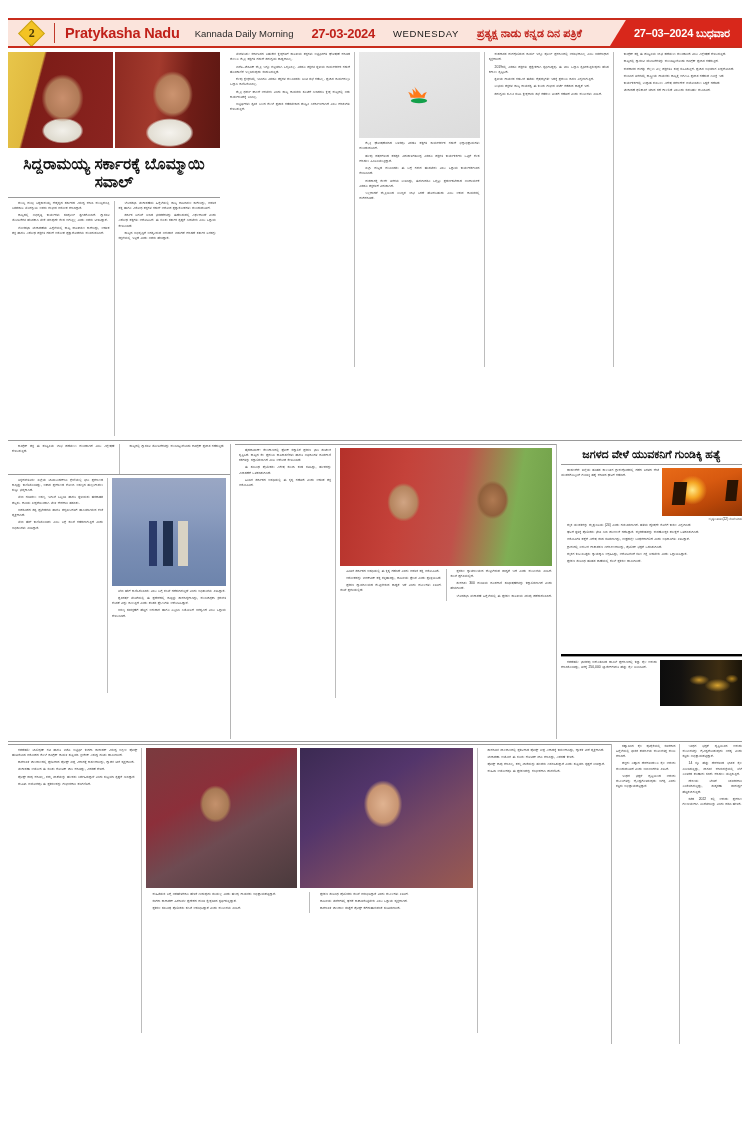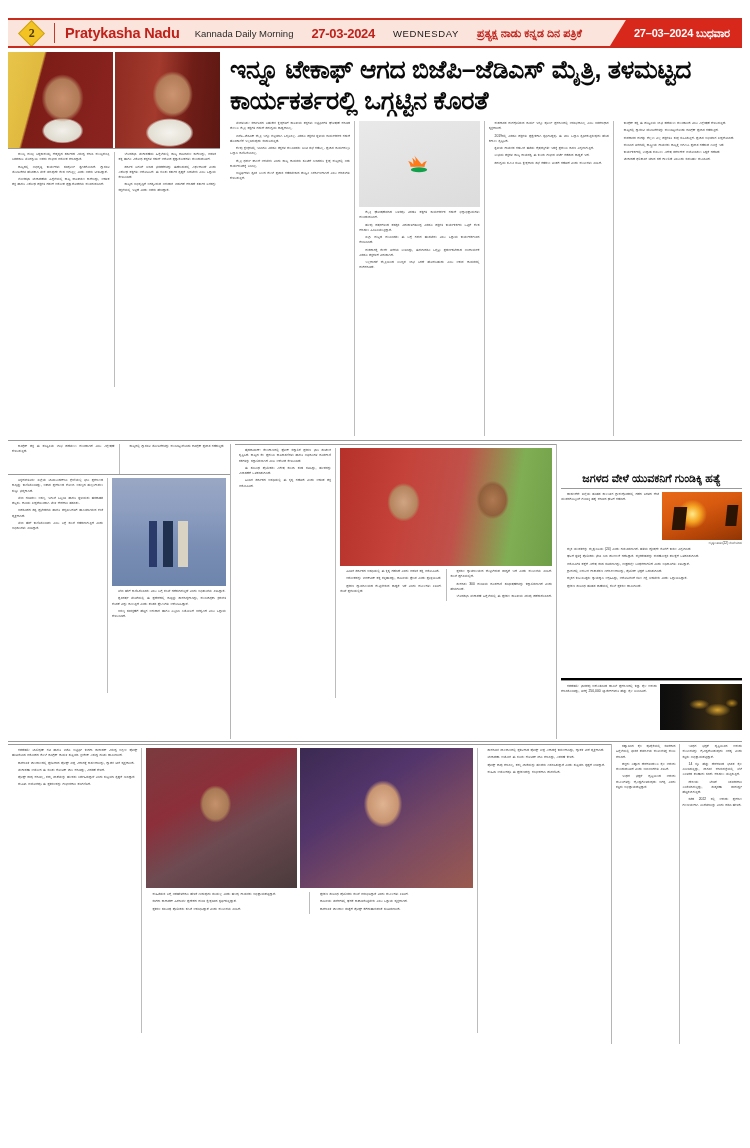--- a/index.html
+++ b/index.html
@@ -111,21 +111,21 @@
   .cols > .c { padding: 0 4px; }
   .cols > .sep { width: 1px; background: #bcbcbc; flex: 0 0 1px; }
 
   
   .sec-head {
     font-size: 13.5px; font-weight: bold; text-align: center;
     color: #0a0a0a; line-height: 1.2; padding: 5px 2px 4px 2px;
   }
   .sec-head-sm {
     font-size: 11px; font-weight: bold; text-align: center;
-    color: #0a0a0a; line-height: 1.2; padding: 4px 2px 3px 2px; margin-top: 24px;
+    color: #0a0a0a; line-height: 1.2; padding: 4px 2px 3px 2px;
   }
   .sec-head-lg {
     font-size: 18px; font-weight: bold; text-align: center;
     color: #0a0a0a; line-height: 1.2; padding: 6px 2px 5px 2px;
   }
 
   
   .ph-sidda {
     background:
       radial-gradient(ellipse 30px 34px at 52% 48%, #c98f6d 0%, #b07a57 55%, rgba(176,122,87,0) 70%),
@@ -216,38 +216,38 @@
     <div class="mast-red-tail kn">27–03–2024 ಬುಧವಾರ</div>
   </div>
 
   <div class="top-block">
 
     <div class="top-left">
       <div class="photo-pair">
         <div class="photo ph-sidda"></div>
         <div class="photo ph-bommai"></div>
       </div>
+      <div class="sub-head kn">ಸಿದ್ದರಾಮಯ್ಯ ಸರ್ಕಾರಕ್ಕೆ ಬೊಮ್ಮಾಯಿ ಸವಾಲ್</div>
       <div class="rule-h"></div>
       <div class="cols" style="height:235px; margin-top:3px;">
         <div class="c col-text kn" style="flex:1">
             <p>ಮುಖ್ಯ ಮಂತ್ರಿ ಸಿದ್ದರಾಮಯ್ಯ ನೇತೃತ್ವದ ಸರ್ಕಾರದ ವಿರುದ್ಧ ಮಾಜಿ ಮುಖ್ಯಮಂತ್ರಿ ಬಸವರಾಜ ಬೊಮ್ಮಾಯಿ ಅವರು ಗಂಭೀರ ಆರೋಪ ಮಾಡಿದ್ದಾರೆ.</p>
             <p>ರಾಜ್ಯದಲ್ಲಿ ಅಭಿವೃದ್ಧಿ ಕಾರ್ಯಗಳು ಸಂಪೂರ್ಣ ಸ್ಥಗಿತಗೊಂಡಿವೆ. ಗ್ಯಾರಂಟಿ ಯೋಜನೆಗಳ ಹೊರತಾಗಿ ಬೇರೆ ಯಾವುದೇ ಕೆಲಸ ಆಗುತ್ತಿಲ್ಲ ಎಂದು ಅವರು ಟೀಕಿಸಿದ್ದಾರೆ.</p>
             <p>ಲೋಕಸಭಾ ಚುನಾವಣೆಯ ಹಿನ್ನೆಲೆಯಲ್ಲಿ ರಾಜ್ಯ ರಾಜಕಾರಣ ಕಾವೇರಿದ್ದು, ಆಡಳಿತ ಪಕ್ಷ ಹಾಗೂ ವಿರೋಧ ಪಕ್ಷಗಳ ನಡುವೆ ಆರೋಪ ಪ್ರತ್ಯಾರೋಪಗಳು ಮುಂದುವರಿದಿವೆ.</p>
           </div>
         <div class="sep"></div>
         <div class="c col-text kn" style="flex:1">
             <p>ಲೋಕಸಭಾ ಚುನಾವಣೆಯ ಹಿನ್ನೆಲೆಯಲ್ಲಿ ರಾಜ್ಯ ರಾಜಕಾರಣ ಕಾವೇರಿದ್ದು, ಆಡಳಿತ ಪಕ್ಷ ಹಾಗೂ ವಿರೋಧ ಪಕ್ಷಗಳ ನಡುವೆ ಆರೋಪ ಪ್ರತ್ಯಾರೋಪಗಳು ಮುಂದುವರಿದಿವೆ.</p>
             <p>ಸರ್ಕಾರ ಜನರಿಗೆ ನೀಡಿದ ಭರವಸೆಗಳನ್ನು ಈಡೇರಿಸುವಲ್ಲಿ ವಿಫಲವಾಗಿದೆ ಎಂದು ವಿರೋಧ ಪಕ್ಷಗಳು ಆರೋಪಿಸಿವೆ. ಈ ಕುರಿತು ಸರ್ಕಾರ ಸ್ಪಷ್ಟನೆ ನೀಡಬೇಕು ಎಂಬ ಒತ್ತಾಯ ಕೇಳಿಬಂದಿದೆ.</p>
             <p>ರಾಜ್ಯದ ಅಭಿವೃದ್ಧಿಗೆ ಅಗತ್ಯವಿರುವ ಅನುದಾನ ಬಿಡುಗಡೆ ಮಾಡದೆ ಸರ್ಕಾರ ಜನರನ್ನು ಕತ್ತಲೆಯಲ್ಲಿ ಇಟ್ಟಿದೆ ಎಂದು ಅವರು ಹೇಳಿದ್ದಾರೆ.</p>
           </div>
       </div>
     </div>
 
     <div class="top-right">
-      <div class="main-head kn">ಇನ್ನೂ ಟೇಕಾಫ್ ಆಗದ ಬಿಜೆಪಿ–ಜೆಡಿಎಸ್ ಮೈತ್ರಿ, ತಳಮಟ್ಟದ ಕಾರ್ಯಕರ್ತರಲ್ಲಿ ಒಗ್ಗಟ್ಟಿನ ಕೊರತೆ</div>
       <div class="cols" style="height:315px;">
         <div class="c" style="flex:1; position:relative;">
           <div class="col-text kn">
               <p>ಬೆಂಗಳೂರು: ಕರ್ನಾಟಕದ ಬಹುತೇಕ ಕ್ಷೇತ್ರಗಳಿಗೆ ರಾಜಕೀಯ ಪಕ್ಷಗಳು ಅಭ್ಯರ್ಥಿಗಳ ಘೋಷಣೆ ಮಾಡಿದ ಮೇಲೂ ಮೈತ್ರಿ ಪಕ್ಷಗಳ ನಡುವೆ ಸಮನ್ವಯ ಸಾಧ್ಯವಾಗಿಲ್ಲ.</p>
               <p>ಬಿಜೆಪಿ–ಜೆಡಿಎಸ್ ಮೈತ್ರಿ ಇನ್ನೂ ಗಟ್ಟಿಯಾಗಿ ಒಗ್ಗೂಡಿಲ್ಲ. ಎರಡೂ ಪಕ್ಷಗಳ ಸ್ಥಳೀಯ ಕಾರ್ಯಕರ್ತರ ನಡುವೆ ಹೊಂದಾಣಿಕೆ ಇಲ್ಲದಿರುವುದು ಕಂಡುಬರುತ್ತಿದೆ.</p>
               <p>ಕೆಲವು ಕ್ಷೇತ್ರಗಳಲ್ಲಿ ಇಂದಿಗೂ ಎರಡೂ ಪಕ್ಷಗಳ ಮುಖಂಡರು ಜಂಟಿ ಸಭೆ ನಡೆಸಿಲ್ಲ. ಪ್ರಚಾರ ಕಾರ್ಯದಲ್ಲೂ ಒಟ್ಟಾಗಿ ಕಾಣಿಸಿಕೊಂಡಿಲ್ಲ.</p>
               <p>ಮೈತ್ರಿ ಧರ್ಮ ಪಾಲನೆ ಆಗಬೇಕು ಎಂದು ರಾಜ್ಯ ನಾಯಕರು ಸೂಚನೆ ನೀಡಿದರೂ ಕ್ಷೇತ್ರ ಮಟ್ಟದಲ್ಲಿ ಅದು ಕಾರ್ಯರೂಪಕ್ಕೆ ಬಂದಿಲ್ಲ.</p>
               <p>ಅಭ್ಯರ್ಥಿಗಳು ಸ್ವಂತ ಬಲದ ಮೇಲೆ ಪ್ರಚಾರ ನಡೆಸಬೇಕಾದ ಪರಿಸ್ಥಿತಿ ನಿರ್ಮಾಣವಾಗಿದೆ ಎಂಬ ಮಾತುಗಳು ಕೇಳಿಬರುತ್ತಿವೆ.</p>
             </div>
         </div>

